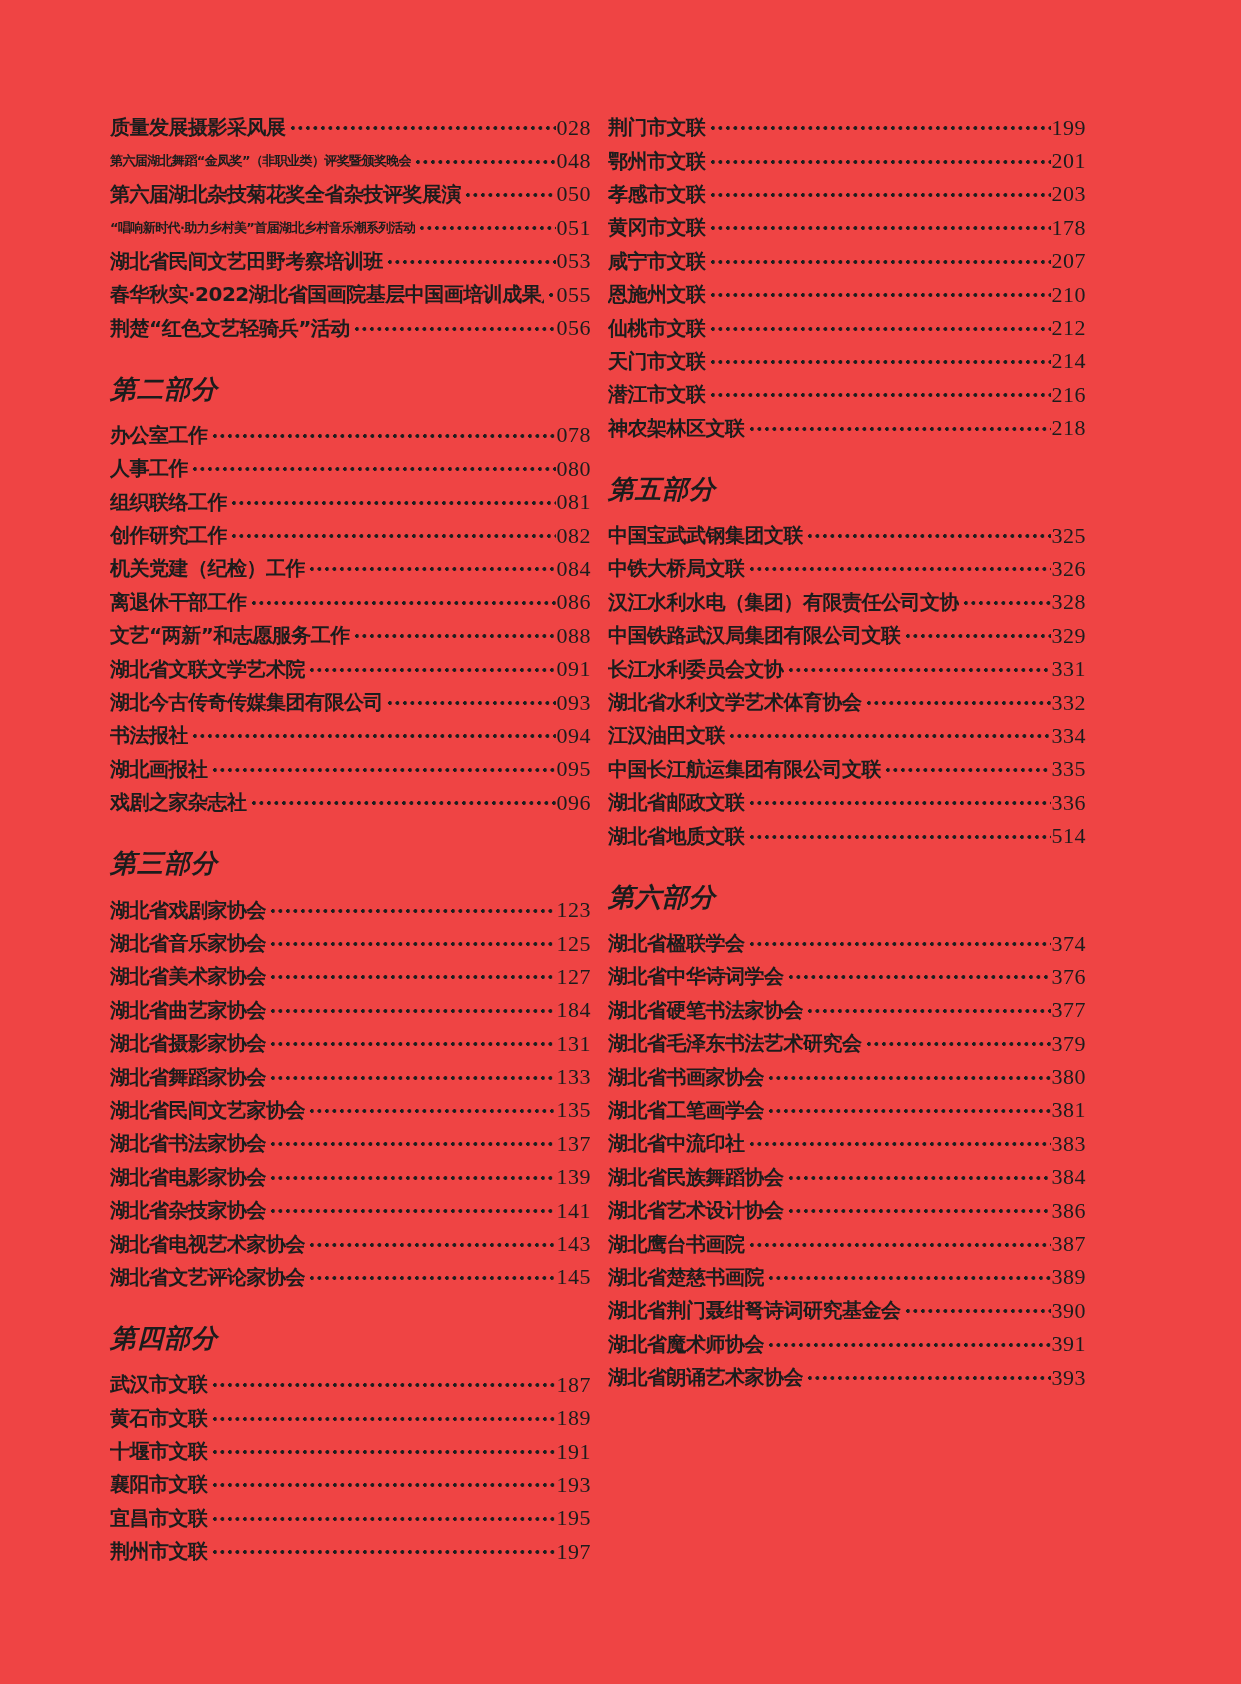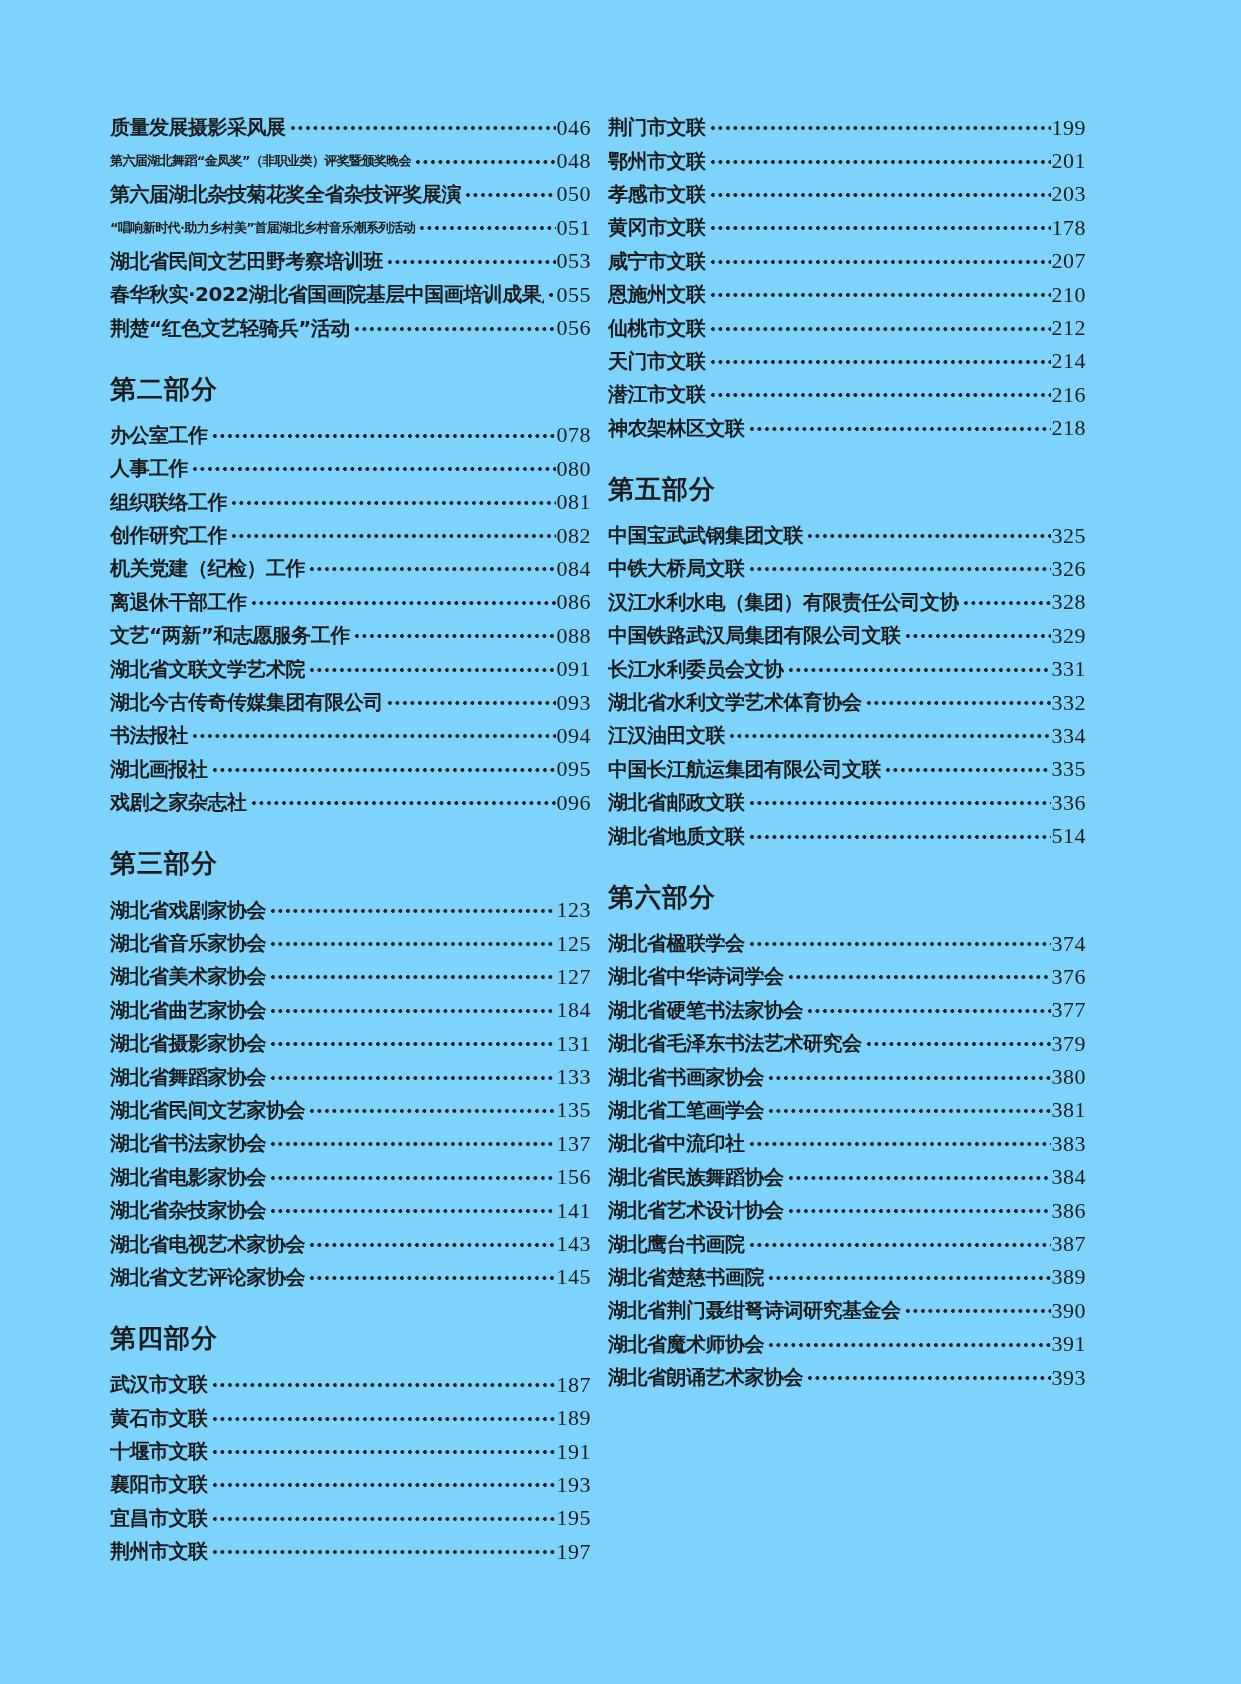--- a/index.html
+++ b/index.html
@@ -1,20 +1,20 @@
 <!DOCTYPE html>
 <html><head>
 <meta charset="utf-8">
 <style>
   html, body { margin: 0; padding: 0; background: #ffffff; }
   .page {
     position: relative;
     width: 1241px;
     height: 1684px;
-    background: #7dd3fc;
+    background: #ef4444;
     font-family: "DejaVu Sans", sans-serif;
     color: #1c1c1c;
     overflow: hidden;
   }
   .col { position: absolute; top: 111px; }
   .col0 { left: 110px;  width: 481px; }
   .col1 { left: 608px;  width: 478px; }
 
   .row { display: flex; align-items: center; height: 33.4px; }
 
@@ -48,31 +48,32 @@
     flex: 0 0 auto;
     white-space: nowrap;
   }
 
   .sec-h {
     font-size: 26px;
     font-weight: bold;
     letter-spacing: 1px;
     line-height: 40px;
     margin: 24px 0 10px 0;
+    font-style: italic;
   }
 </style>
 </head>
 <body>
 
 <div class="page">
   <div class="col col0">
       <div class="row">
         <span class="t">质量发展摄影采风展</span>
         <span class="leader"></span>
-        <span class="num">046</span>
+        <span class="num">028</span>
       </div>
       <div class="row">
         <span class="t long">第六届湖北舞蹈“金凤奖”（非职业类）评奖暨颁奖晚会</span>
         <span class="leader"></span>
         <span class="num">048</span>
       </div>
       <div class="row">
         <span class="t">第六届湖北杂技菊花奖全省杂技评奖展演</span>
         <span class="leader"></span>
         <span class="num">050</span>
@@ -195,21 +196,21 @@
         <span class="num">135</span>
       </div>
       <div class="row">
         <span class="t">湖北省书法家协会</span>
         <span class="leader"></span>
         <span class="num">137</span>
       </div>
       <div class="row">
         <span class="t">湖北省电影家协会</span>
         <span class="leader"></span>
-        <span class="num">156</span>
+        <span class="num">139</span>
       </div>
       <div class="row">
         <span class="t">湖北省杂技家协会</span>
         <span class="leader"></span>
         <span class="num">141</span>
       </div>
       <div class="row">
         <span class="t">湖北省电视艺术家协会</span>
         <span class="leader"></span>
         <span class="num">143</span>

